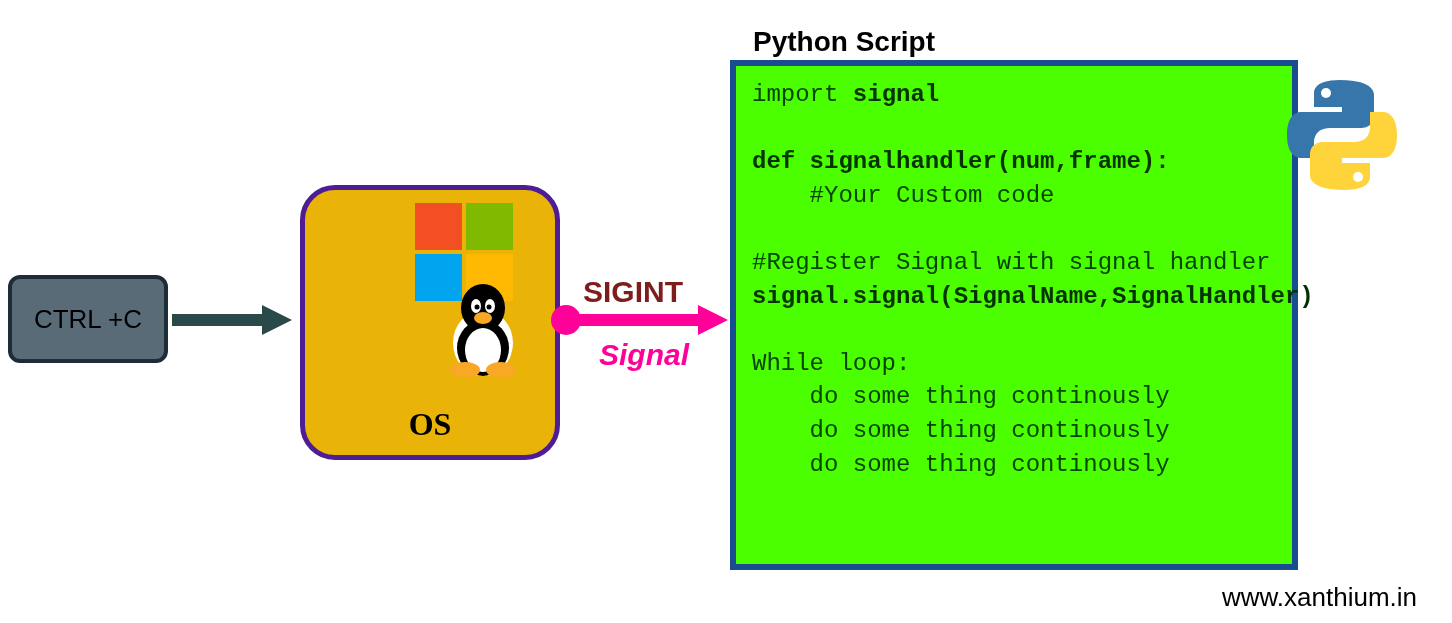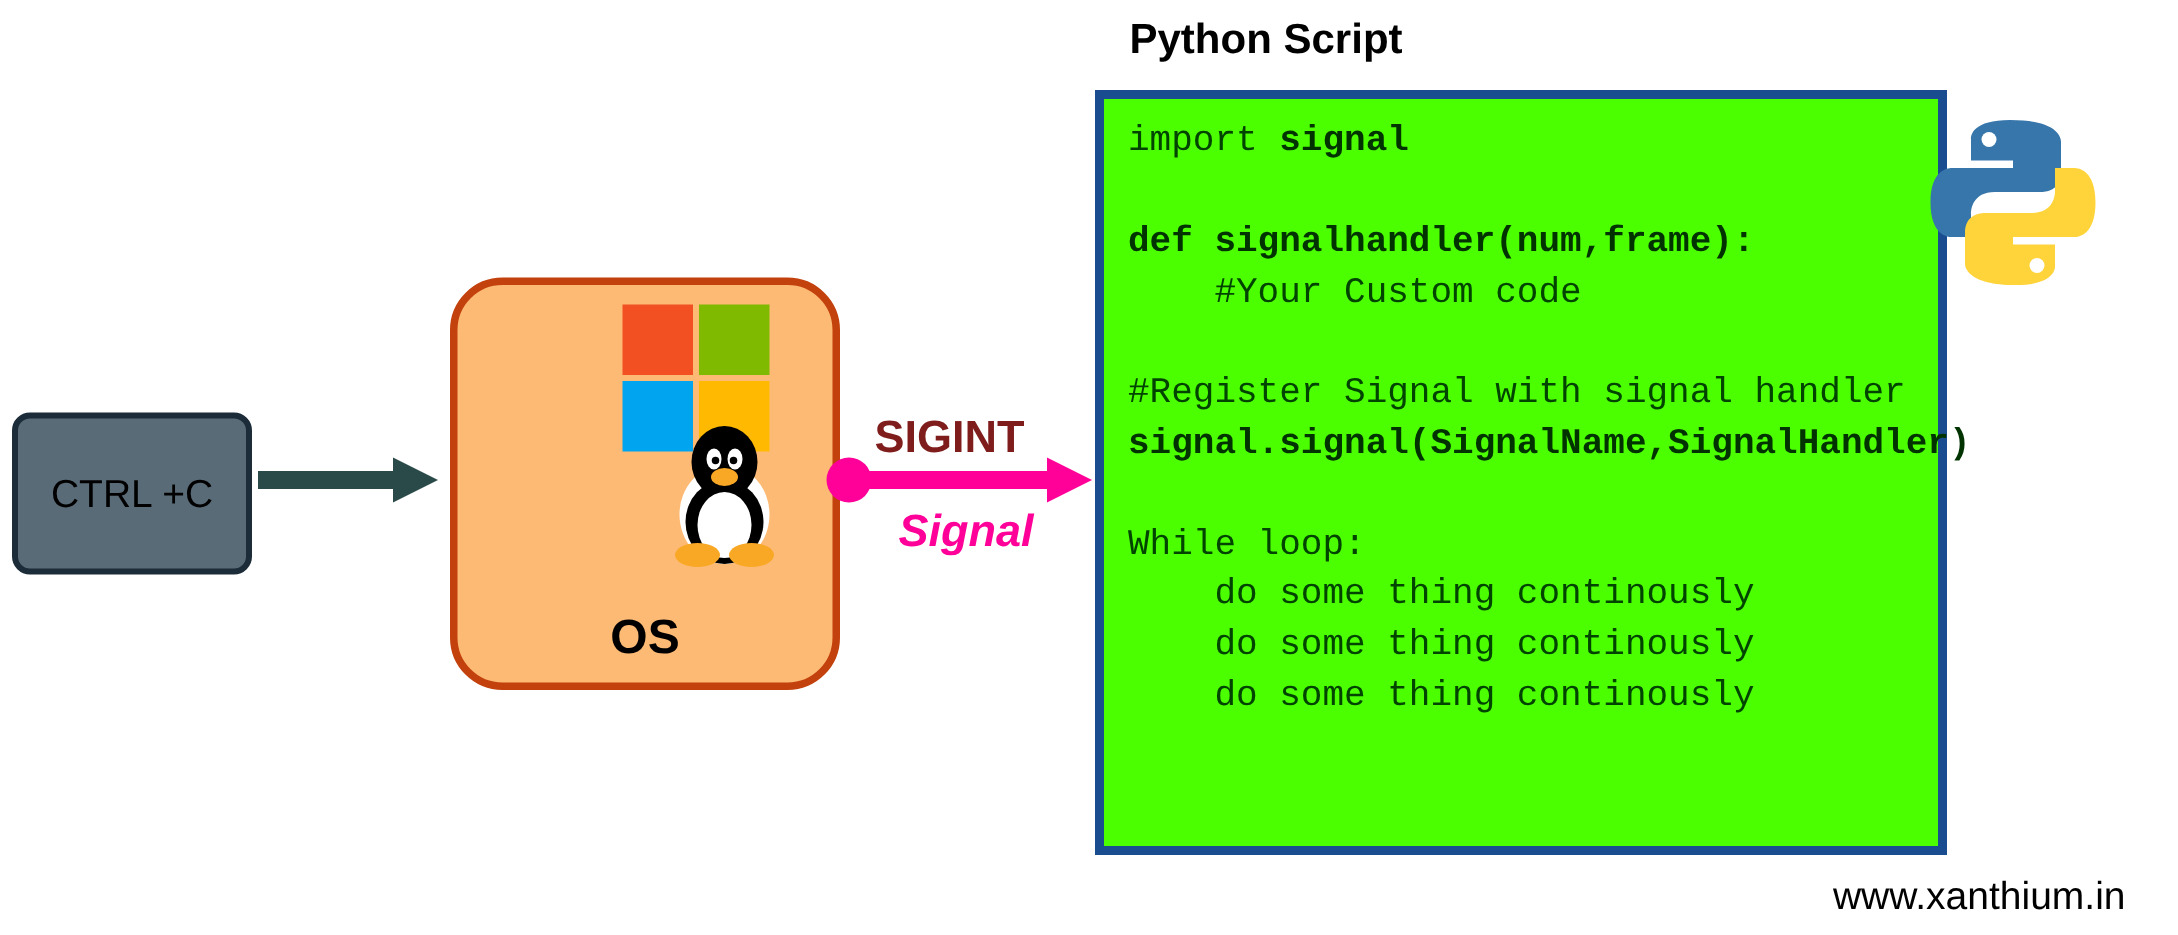--- a/index.html
+++ b/index.html
@@ -10,21 +10,21 @@
     font-family: Arial, sans-serif;
     position: relative;
   }
 
   
   .ctrl-box {
     position: absolute;
     left: 8px;
     top: 275px;
     width: 160px;
-    height: 108px;
+    height: 88px;
     background: #5a6b78;
     border: 4px solid #1c2d39;
     border-radius: 12px;
     display: flex;
     align-items: center;
     justify-content: center;
     color: #000;
     font-size: 26px;
   }
 
@@ -55,24 +55,25 @@
     border-left: 30px solid #2a4a4a;
   }
 
   
   .os-box {
     position: absolute;
     left: 300px;
     top: 185px;
     width: 260px;
     height: 275px;
-    background: #fdba74;
-    border: 5px solid #c2410c;
+    background: #eab308;
+    border: 5px solid #4c1d95;
     border-radius: 35px;
     padding: 12px;
+    font-family: Liberation Serif, serif;
   }
   .os-text {
     position: absolute;
     bottom: 12px;
     left: 0;
     right: 0;
     text-align: center;
   }
   .os-title {
     font-size: 32px;
@@ -159,21 +160,21 @@
     color: #ff0099;
     font-size: 30px;
     font-style: italic;
     font-weight: bold;
   }
 
   
   .script-title {
     position: absolute;
     left: 753px;
-    top: 10px;
+    top: 26px;
     font-size: 28px;
     font-weight: bold;
   }
   .script-box {
     position: absolute;
     left: 730px;
     top: 60px;
     width: 568px;
     height: 510px;
     background: #4cff00;

